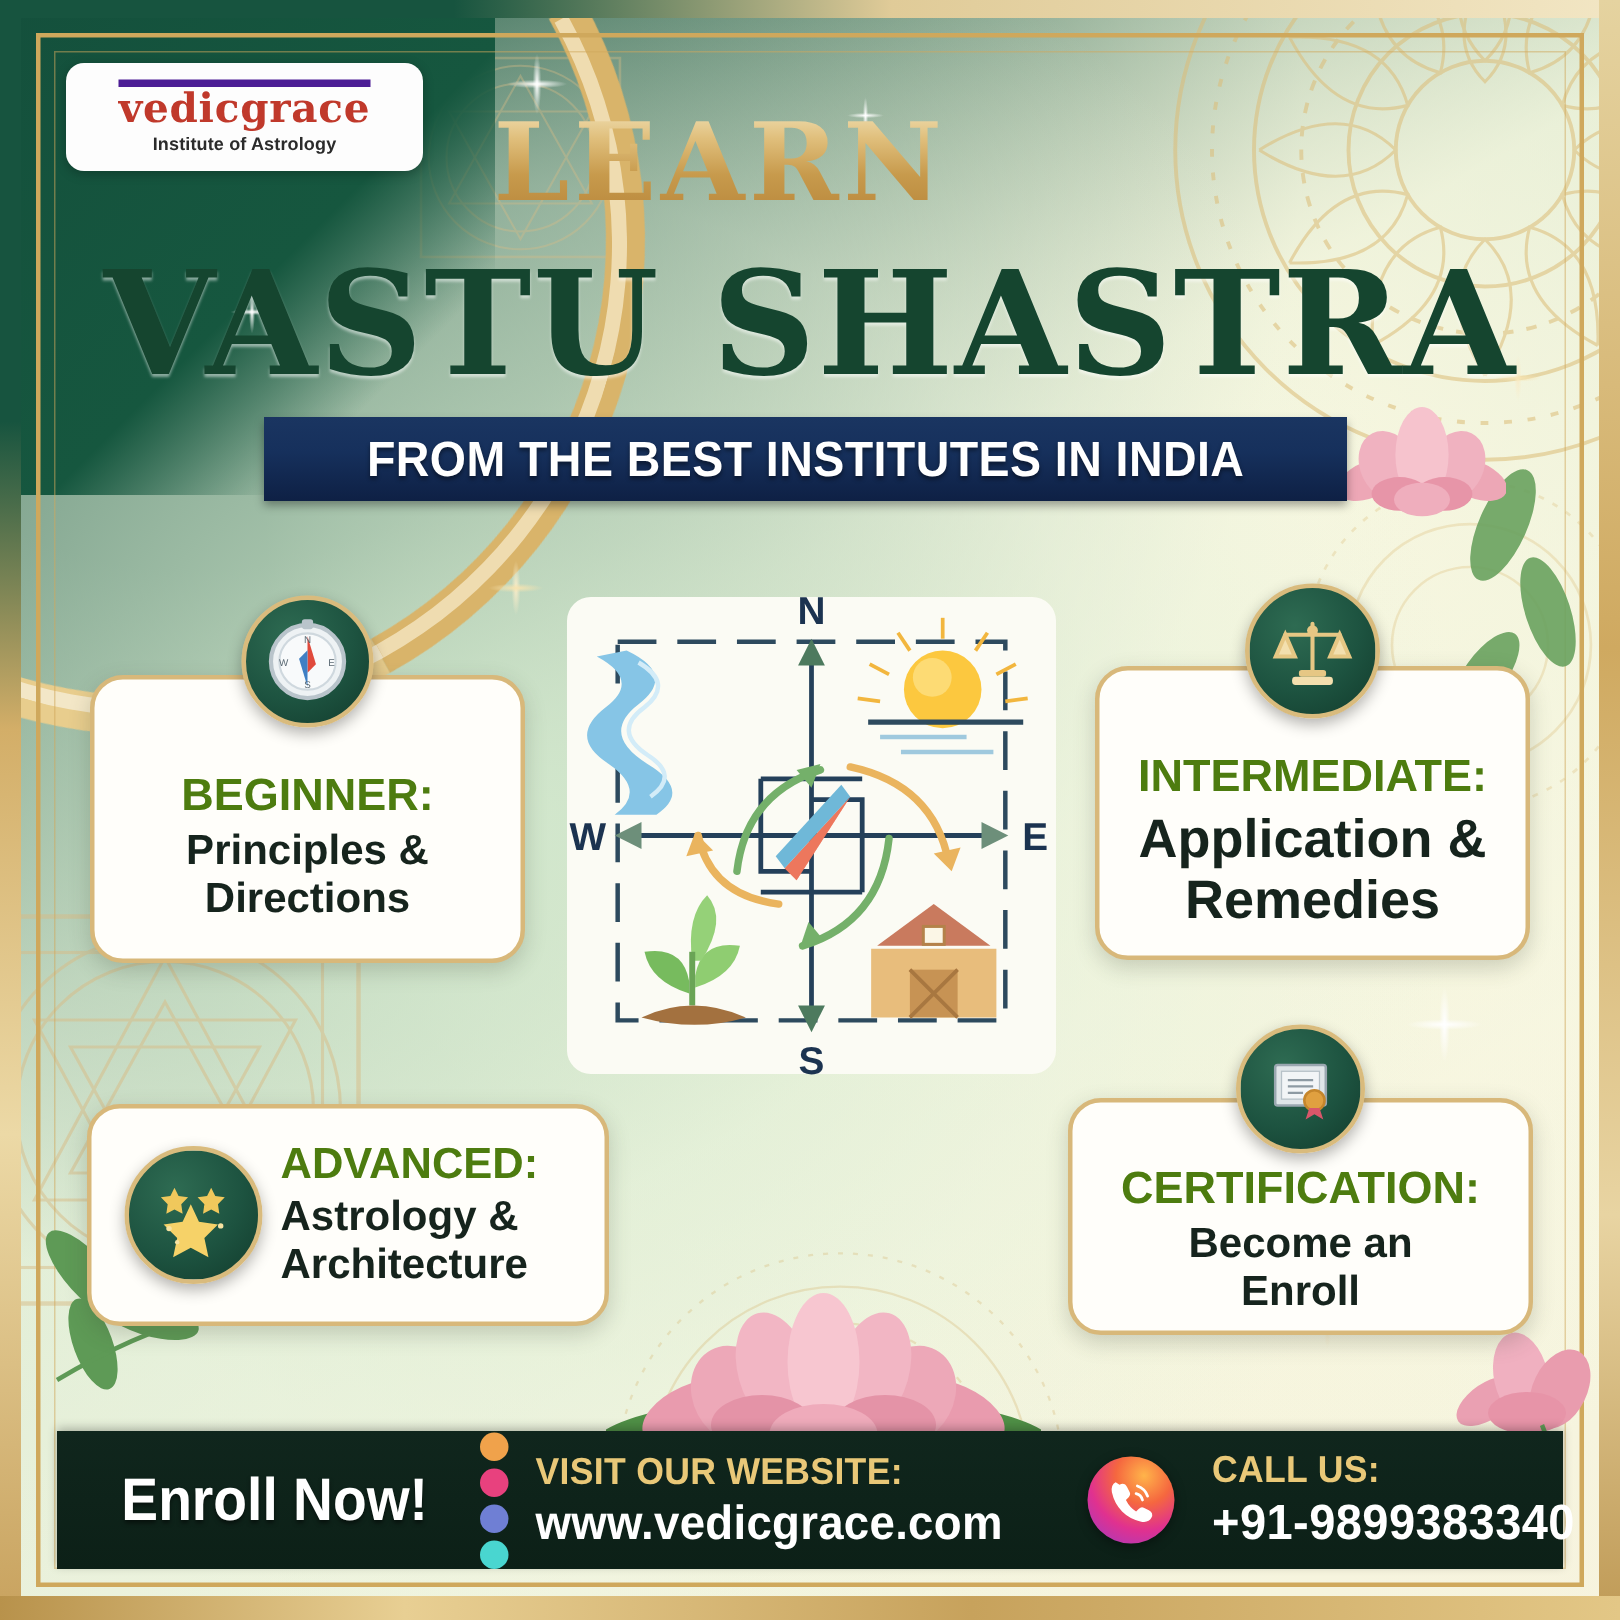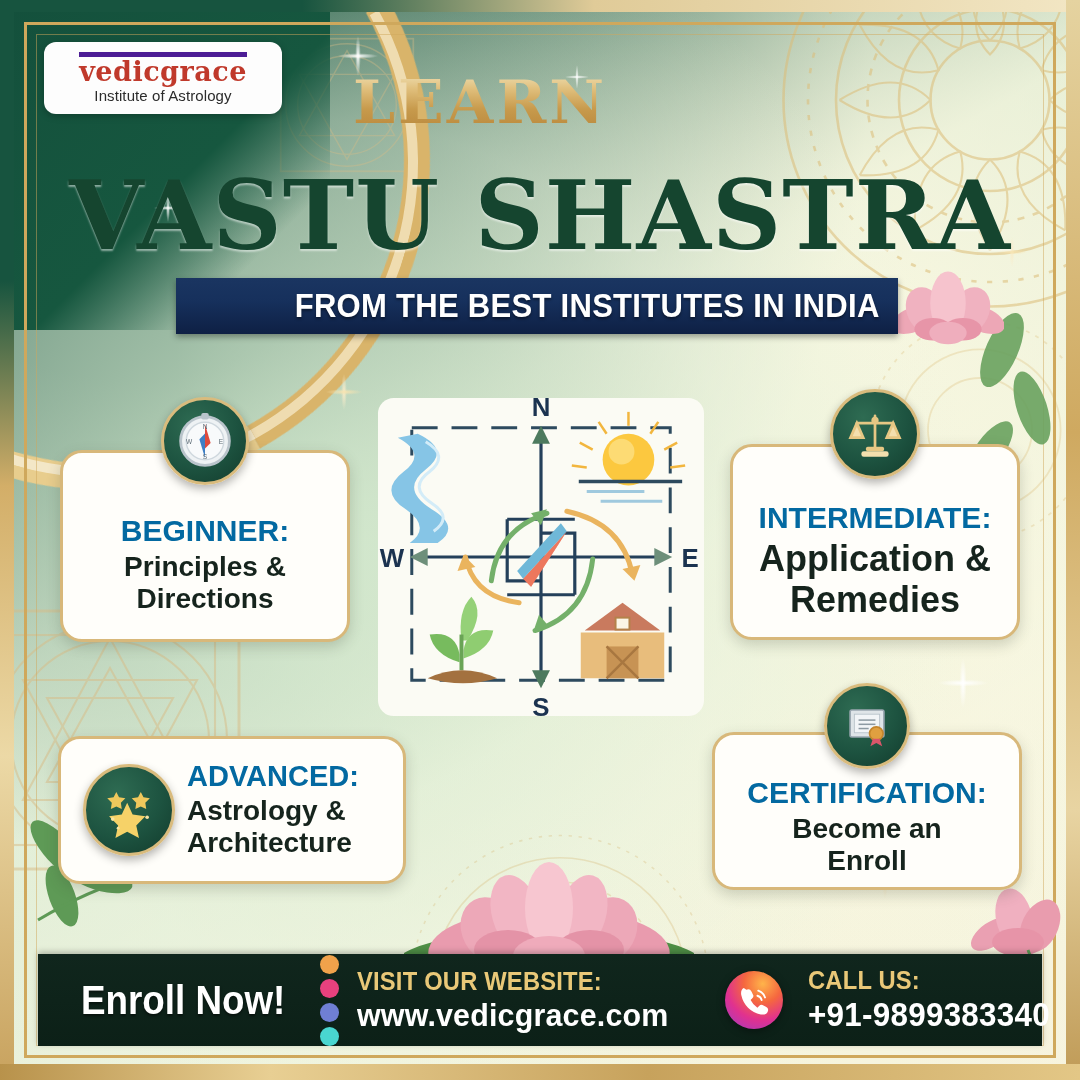--- a/index.html
+++ b/index.html
@@ -89,61 +89,61 @@
     display:flex; flex-direction:column; align-items:center; justify-content:center;
     box-shadow:0 2px 7px rgba(0,0,0,.25);
     z-index:6;
   }
   .logo-main {
     font-family:"DejaVu Serif", serif;
     font-size:27px; font-weight:700; color:#c0392b; letter-spacing:.5px;
     border-top:5px solid #4c1d95; padding-top:1px; line-height:1.05;
   }
   .logo-sub {
-    font-size:15px; font-weight:400; color:#2b2b2b; letter-spacing:.1px; margin-top:1px;
+    font-size:12px; font-weight:700; color:#2b2b2b; letter-spacing:.1px; margin-top:1px;
   }
 
   
   .learn {
     position:absolute; top:72px; left:0; width:960px; text-align:center;
     font-family:"DejaVu Serif", serif; font-weight:700;
-    font-size:60px; letter-spacing:3px; line-height:1;
+    font-size:72px; letter-spacing:3px; line-height:1;
     background:linear-gradient(180deg,#f0e0b4 0%,#e0bf7c 28%,#c79a4c 62%,#b9883c 100%);
     -webkit-background-clip:text; background-clip:text; color:transparent;
     z-index:5;
   }
   .vastu {
     position:absolute; top:168px; left:0; width:1080px; text-align:center;
     font-family:"DejaVu Serif", serif; font-weight:700;
     font-size:96px; letter-spacing:1px; line-height:1;
     color:#15452f; z-index:5;
     text-shadow:0 2px 2px rgba(255,255,255,.5);
   }
   .banner {
     position:absolute; left:176px; top:278px; width:722px; height:56px;
     background:linear-gradient(180deg,#1a3561 0%,#16305c 42%,#0e2044 100%);
-    display:flex; align-items:center; justify-content:flex-end;
+    display:flex; align-items:center; justify-content:center;
     box-shadow:0 3px 6px rgba(0,0,0,.35);
     z-index:5;
   }
   .banner span {
     font-family:"Liberation Sans", sans-serif;
     font-weight:700; font-size:33px; color:#ffffff; letter-spacing:.3px;
     transform:scaleX(.94); white-space:nowrap;
     text-shadow:0 2px 3px rgba(0,0,0,.45);
   }
 
   
   .card {
     position:absolute; background:#fffefa;
     border:3px solid #d8b87a; border-radius:22px;
     box-shadow:0 5px 14px rgba(60,70,50,.22);
     z-index:4;
   }
-  .card .title { font-weight:700; color:#0369a1; line-height:1.08; }
+  .card .title { font-weight:700; color:#4d7c0f; line-height:1.08; }
   .card .sub   { font-weight:700; color:#16241d; line-height:1.14; }
 
   .card-top    { display:flex; flex-direction:column; align-items:center; justify-content:center; text-align:center; }
   .card-side   { display:flex; flex-direction:row; align-items:center; }
 
   .badge {
     border-radius:50%;
     background:radial-gradient(circle at 36% 30%, #2e6b52 0%, #1d5340 55%, #123b2c 100%);
     border:3px solid #d9bb7d;
     box-shadow:0 4px 10px rgba(0,0,0,.3);

